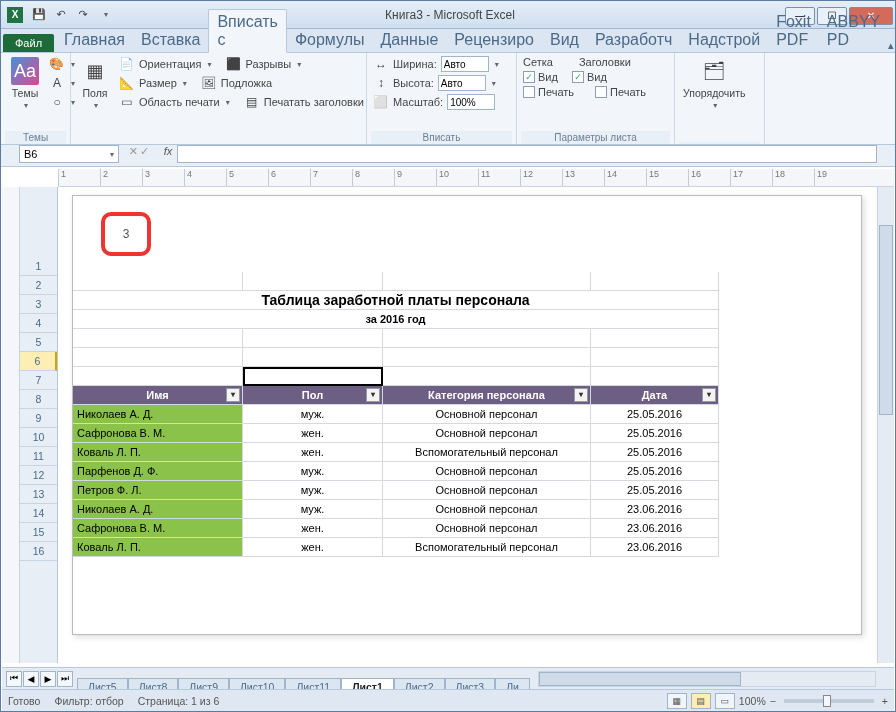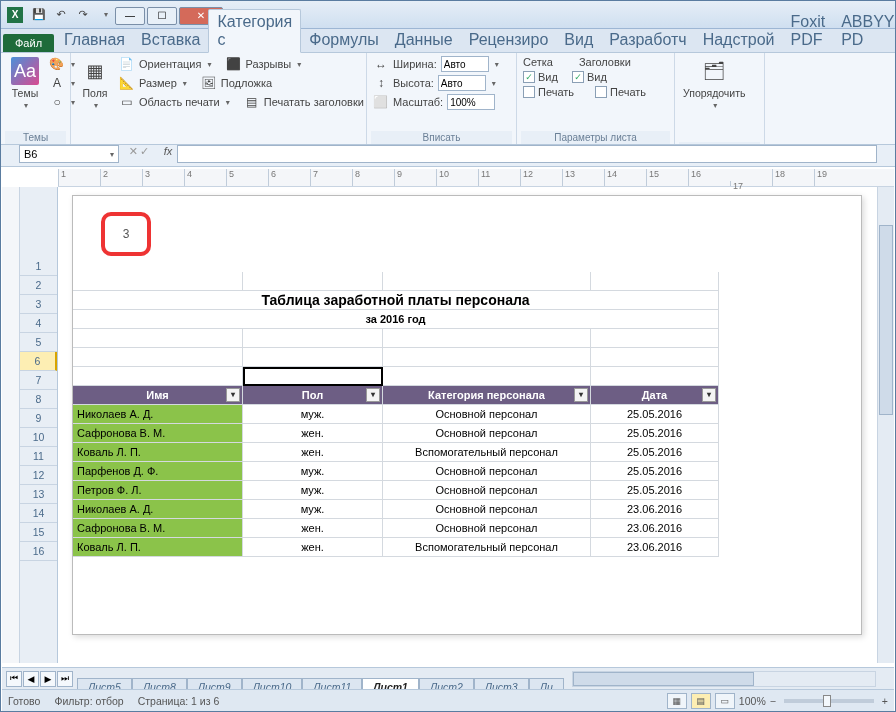--- a/index.html
+++ b/index.html
@@ -59,21 +59,21 @@
 .hdr-cell { background: #6d5e84; color: #fff; text-align: center; font-weight: bold; position: relative; }
 .filter-btn { position: absolute; right: 2px; top: 2px; width: 14px; height: 14px; background: #f4f4f4; border: 1px solid #999; font-size: 8px; display: flex; align-items: center; justify-content: center; color: #333; }
 .name-cell { background: #8bc34a; }
 .data-row .cell { text-align: center; }
 .data-row .name-cell { text-align: left; }
 .data-row .cD { text-align: center; }
 .selected-cell { border: 2px solid #000; position: absolute; pointer-events: none; }
 .sheet-tabs { position: absolute; bottom: 22px; left: 1px; right: 1px; height: 22px; background: #e4ebf3; border-top: 1px solid #b6c8db; display: flex; align-items: center; font-size: 10.5px; }
 .nav-btns { display: flex; gap: 1px; padding: 0 4px; }
 .nav-btn { width: 16px; height: 16px; border: 1px solid #a0b4ca; background: #f4f8fc; display: flex; align-items: center; justify-content: center; font-size: 9px; }
-.stab { padding: 2px 10px; background: #dce6f1; border: 1px solid #a0b4ca; border-bottom: none; margin-top: 16px; color: #4a6a8a; font-style: italic; }
+.stab { padding: 2px 10px; background: #dce6f1; border: 1px solid #a0b4ca; border-bottom: none; margin-top: 16px; color: #4a6a8a; }
 .stab.active { background: #fff; font-weight: bold; color: #222; }
 .hscroll { flex: 1; height: 16px; margin: 0 18px 0 8px; background: #e4ebf3; border: 1px solid #c8d4e2; position: relative; }
 .hscroll-thumb { position: absolute; left: 0; top: 0; width: 60%; height: 100%; background: #cfdbe9; border: 1px solid #a0b4ca; }
 .statusbar { position: absolute; bottom: 0; left: 1px; right: 1px; height: 22px; background: #dfe8f2; border-top: 1px solid #b6c8db; display: flex; align-items: center; font-size: 10.5px; color: #555; padding: 0 6px; gap: 14px; }
 .status-right { margin-left: auto; display: flex; align-items: center; gap: 4px; }
 .view-btn { width: 20px; height: 16px; border: 1px solid #a0b4ca; background: #f0f5fa; display: flex; align-items: center; justify-content: center; font-size: 9px; }
 .zoom-slider { width: 90px; height: 4px; background: #c0ccda; position: relative; margin: 0 4px; }
 .zoom-thumb { width: 8px; height: 12px; background: #f4f8fc; border: 1px solid #888; position: absolute; left: 44%; top: -4px; }
 .vscroll { position: absolute; right: 1px; top: 186px; bottom: 48px; width: 17px; background: #e4ebf3; border-left: 1px solid #c8d4e2; }
 .vscroll-thumb { position: absolute; top: 8%; left: 1px; right: 1px; height: 40%; background: #cfdbe9; border: 1px solid #a0b4ca; }
@@ -86,30 +86,31 @@
   <div class="titlebar">
     <div class="excel-icon">X</div>
     <div class="qat">
       <div class="qat-btn">💾</div>
       <div class="qat-btn">↶</div>
       <div class="qat-btn">↷</div>
       <div class="qat-btn">
           <span class="drop">▾</span>
         </div>
     </div>
+    <div class="title-text">Книга3 - Microsoft Excel</div>
     <div class="winbtns">
       <div class="winbtn min">—</div>
       <div class="winbtn max">☐</div>
       <div class="winbtn close">✕</div>
     </div>
   </div>
 
   <div class="tabs">
     <div class="file-tab">Файл</div>
-    <div id="tabs-host" style="display: contents;"><div class="tab">Главная</div><div class="tab">Вставка</div><div class="tab active">Категория с</div><div class="tab">Формулы</div><div class="tab">Данные</div><div class="tab">Рецензиро</div><div class="tab">Вид</div><div class="tab">Разработч</div><div class="tab">Надстрой</div><div class="tab">Foxit PDF</div><div class="tab">ABBYY PD</div></div>
+    <div id="tabs-host" style="display: contents;"><div class="tab">Главная</div><div class="tab">Вставка</div><div class="tab active">Вписать с</div><div class="tab">Формулы</div><div class="tab">Данные</div><div class="tab">Рецензиро</div><div class="tab">Вид</div><div class="tab">Разработч</div><div class="tab">Надстрой</div><div class="tab">Foxit PDF</div><div class="tab">ABBYY PD</div></div>
     <div class="tab-help">
       <span>▴</span>
       <span style="color:#2a6dbb;font-weight:bold">?</span>
       <span>—</span>
       <span>☐</span>
       <span>✕</span>
     </div>
   </div>
 
   <div class="ribbon">
@@ -277,21 +278,21 @@
         <div class="ruler-tick" style="width: 42px;">7</div>
         <div class="ruler-tick" style="width: 42px;">8</div>
         <div class="ruler-tick" style="width: 42px;">9</div>
         <div class="ruler-tick" style="width: 42px;">10</div>
         <div class="ruler-tick" style="width: 42px;">11</div>
         <div class="ruler-tick" style="width: 42px;">12</div>
         <div class="ruler-tick" style="width: 42px;">13</div>
         <div class="ruler-tick" style="width: 42px;">14</div>
         <div class="ruler-tick" style="width: 42px;">15</div>
         <div class="ruler-tick" style="width: 42px;">16</div>
-        <div class="ruler-tick" style="width: 42px; margin-top: 12px;">17</div>
+        <div class="ruler-tick" style="width: 42px;">17</div>
         <div class="ruler-tick" style="width: 42px;">18</div>
         <div class="ruler-tick" style="width: 42px;">19</div>
       </div>
     <div class="main-grid">
       <div class="ruler-v"></div>
       <div class="rowhdrs" id="rowhdrs">
           <div class="rowhdr">1</div>
           <div class="rowhdr">2</div>
           <div class="rowhdr">3</div>
           <div class="rowhdr">4</div>

